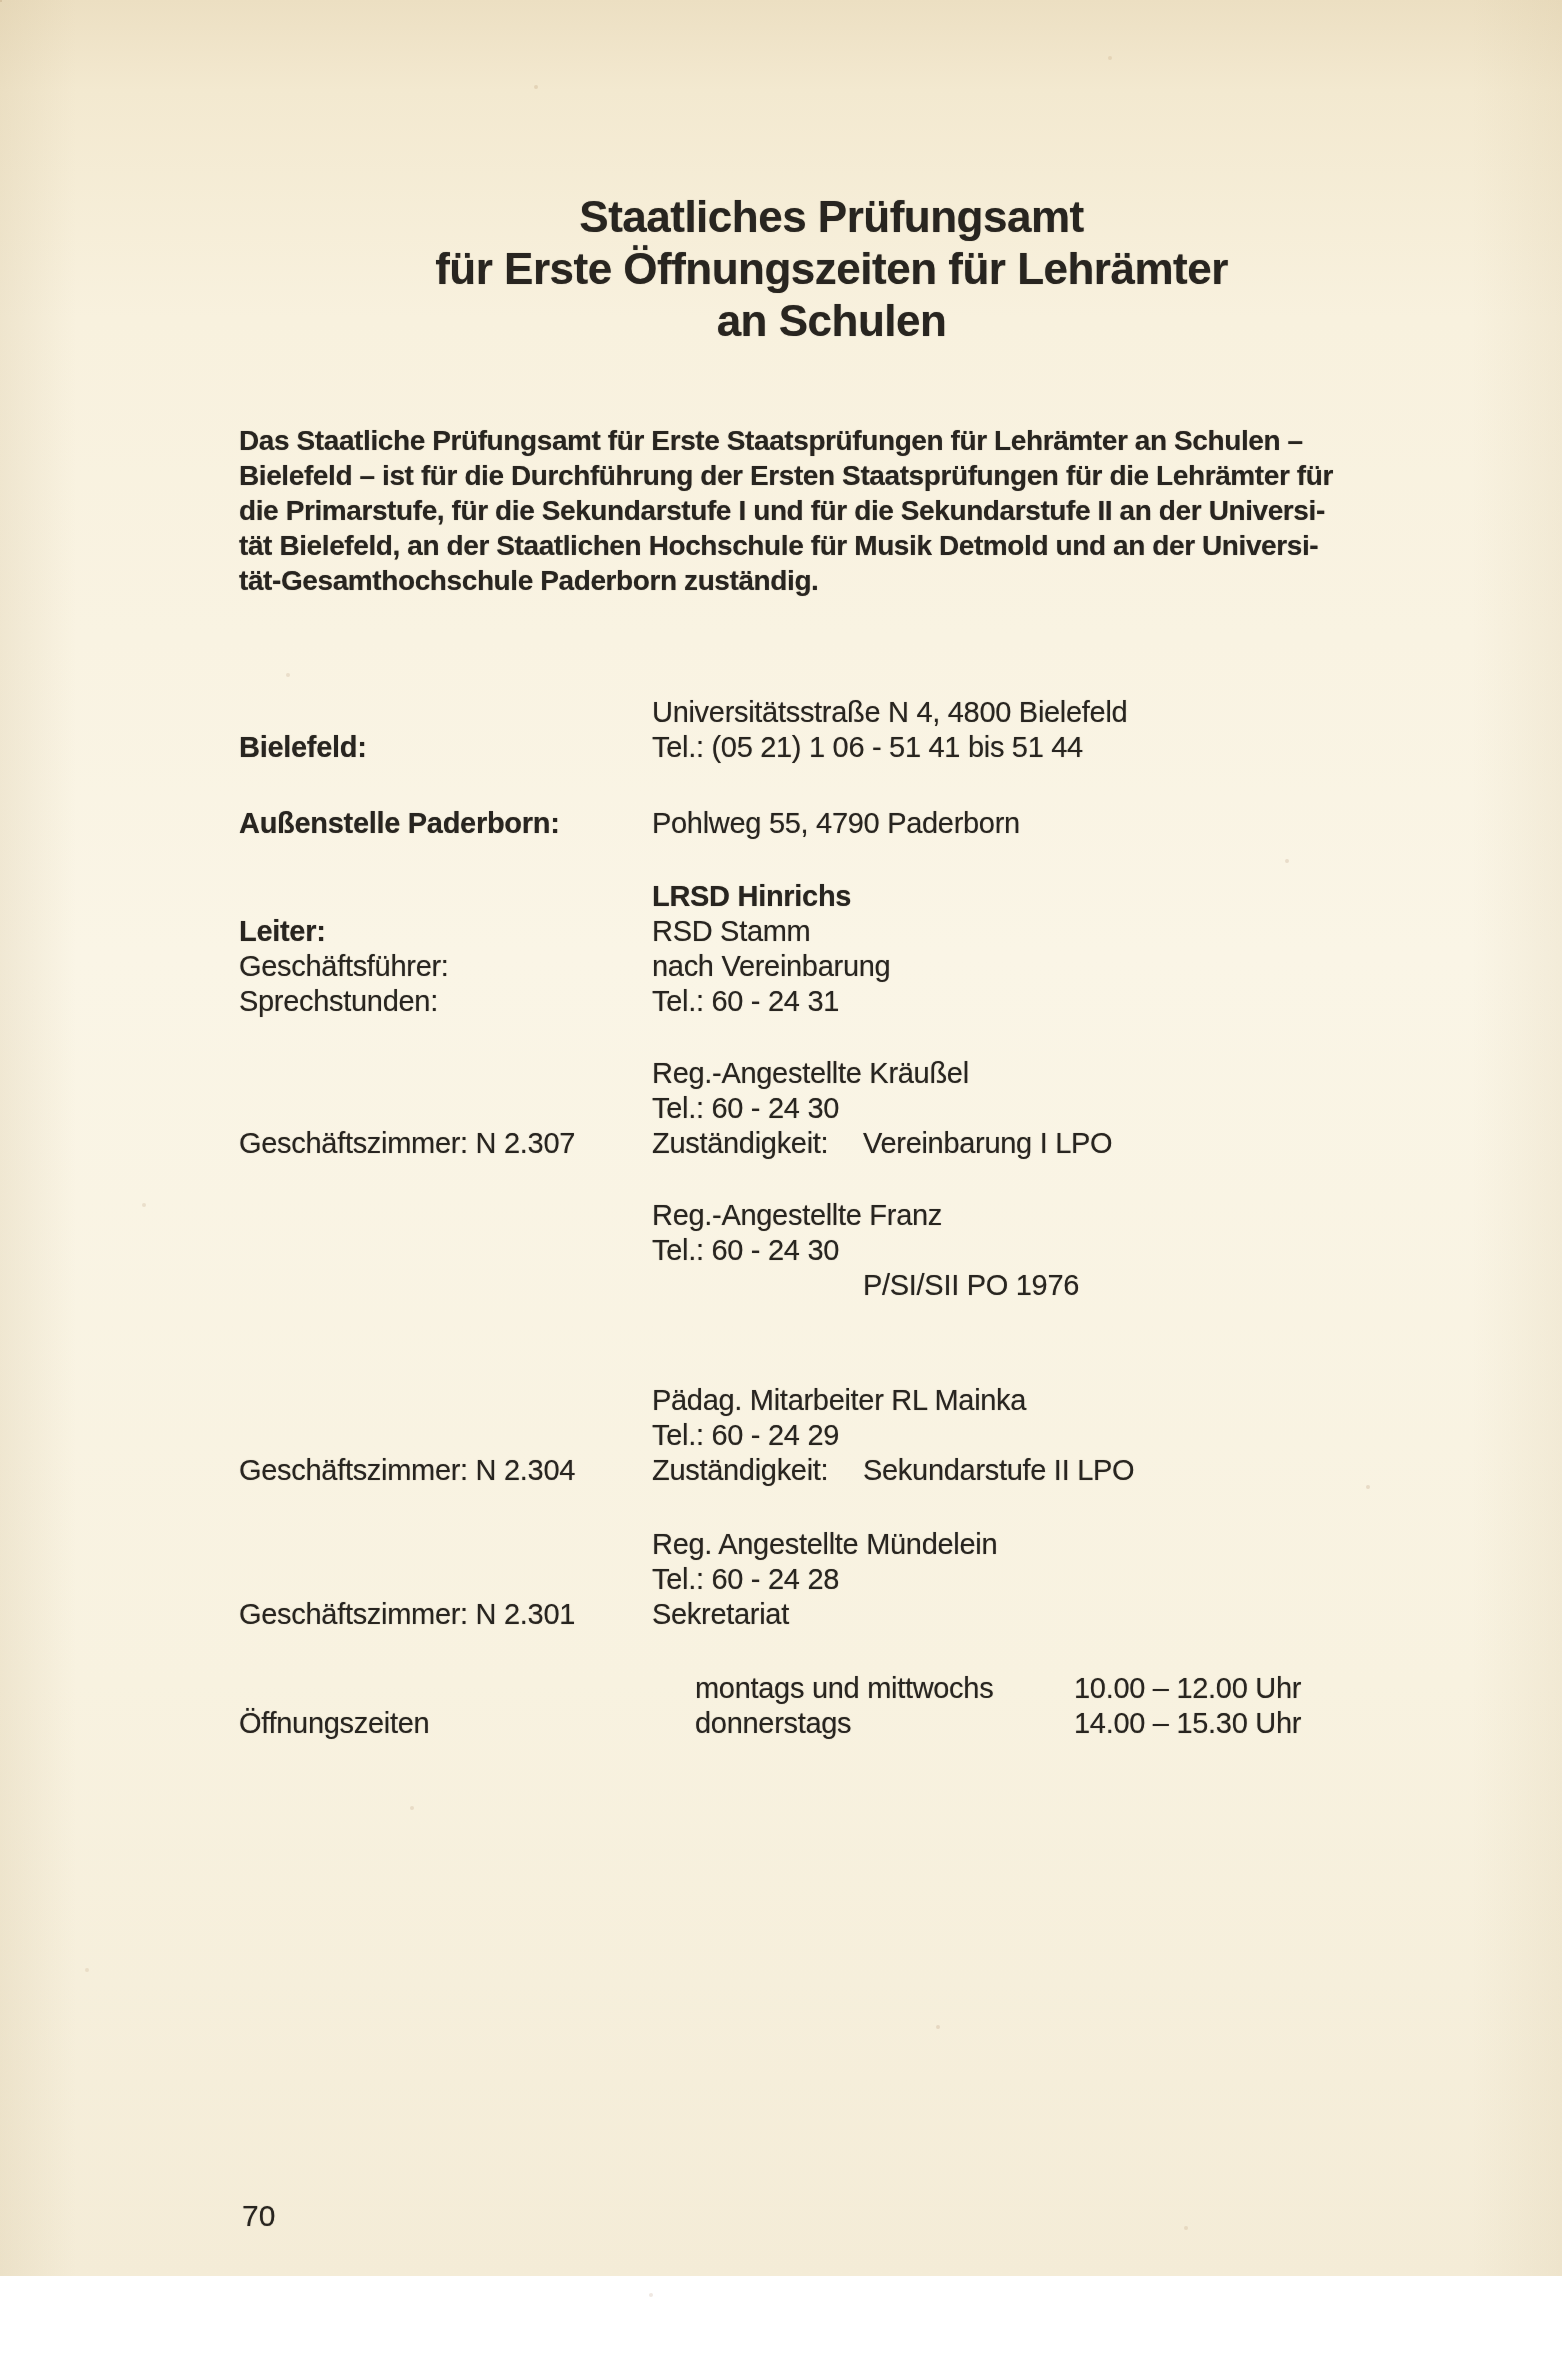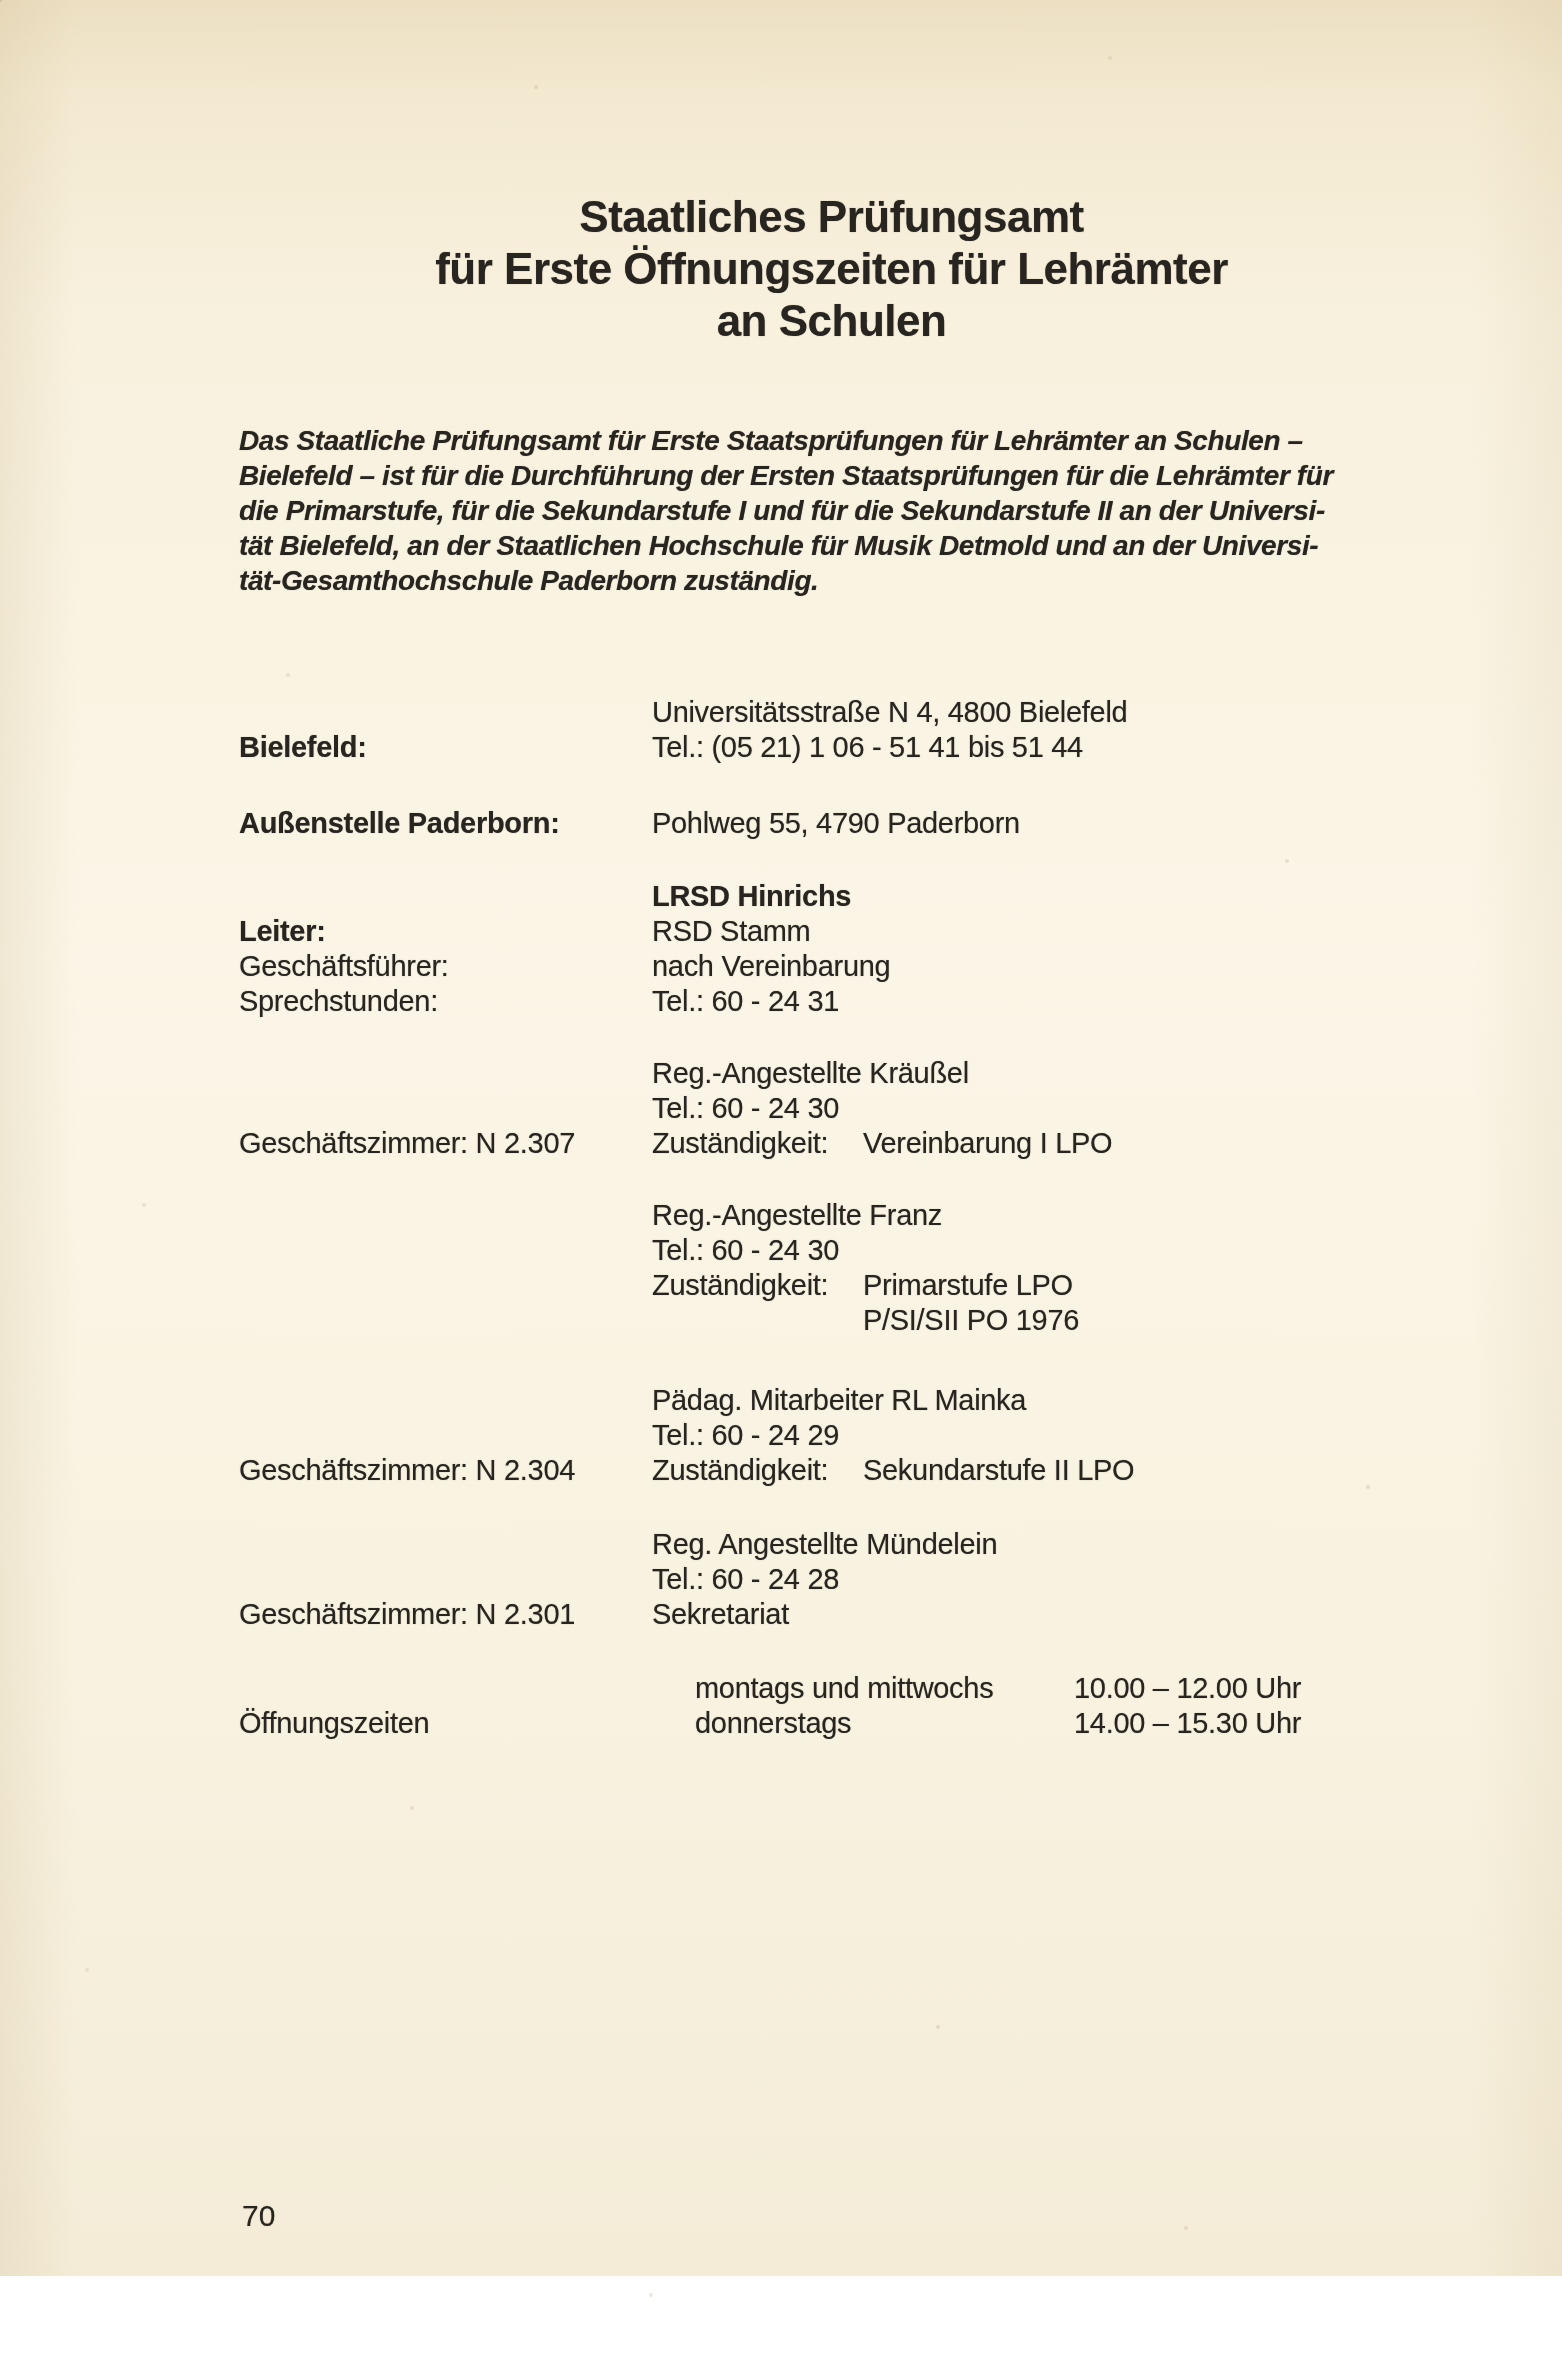--- a/index.html
+++ b/index.html
@@ -16,21 +16,21 @@
   }
   .ink { text-shadow: 0 0.3px 1px rgba(55,48,38,0.5); }
   .title {
     position:absolute; left:239px; top:191px; width:1185px;
     text-align:center; font-size:44px; font-weight:700;
     line-height:52px; letter-spacing:-0.5px; white-space:nowrap;
   }
   .intro {
     position:absolute; left:239px; top:423px;
     font-size:28px; font-weight:700; line-height:35px;
-    letter-spacing:-0.4px; white-space:nowrap;font-style:italic;
+    letter-spacing:-0.4px; white-space:nowrap;
   }
   .block {
     position:absolute; left:239px; display:flex; align-items:flex-end;
     font-size:29px; line-height:35px; letter-spacing:-0.3px; white-space:nowrap;
   }
   .lab { width:413px; flex:none; }
   .bold { font-weight:700; }
   .vals div { white-space:nowrap; }
   .zkey { display:inline-block; width:211px; }
   .day  { display:inline-block; width:379px;margin-left:43px; }
@@ -109,21 +109,20 @@
       <div>Tel.: 60 - 24 30</div>
       <div><span class="zkey">Zuständigkeit:</span><span>Vereinbarung I LPO</span></div>
     </div>
   </div>
 
   <div class="block ink" style="top:1198px">
     <div class="lab"></div>
     <div class="vals">
       <div>Reg.-Angestellte Franz</div>
       <div>Tel.: 60 - 24 30</div>
-      <div><span class="zkey">Zuständigkeit:</span><span>Primarstufe LPO</span></div>
       <div><span class="zkey"></span><span>P/SI/SII PO 1976</span></div>
     </div>
   </div>
 
   <div class="block ink" style="top:1383px">
     <div class="lab">Geschäftszimmer: N 2.304</div>
     <div class="vals">
       <div>Pädag. Mitarbeiter RL Mainka</div>
       <div>Tel.: 60 - 24 29</div>
       <div><span class="zkey">Zuständigkeit:</span><span>Sekundarstufe II LPO</span></div>

